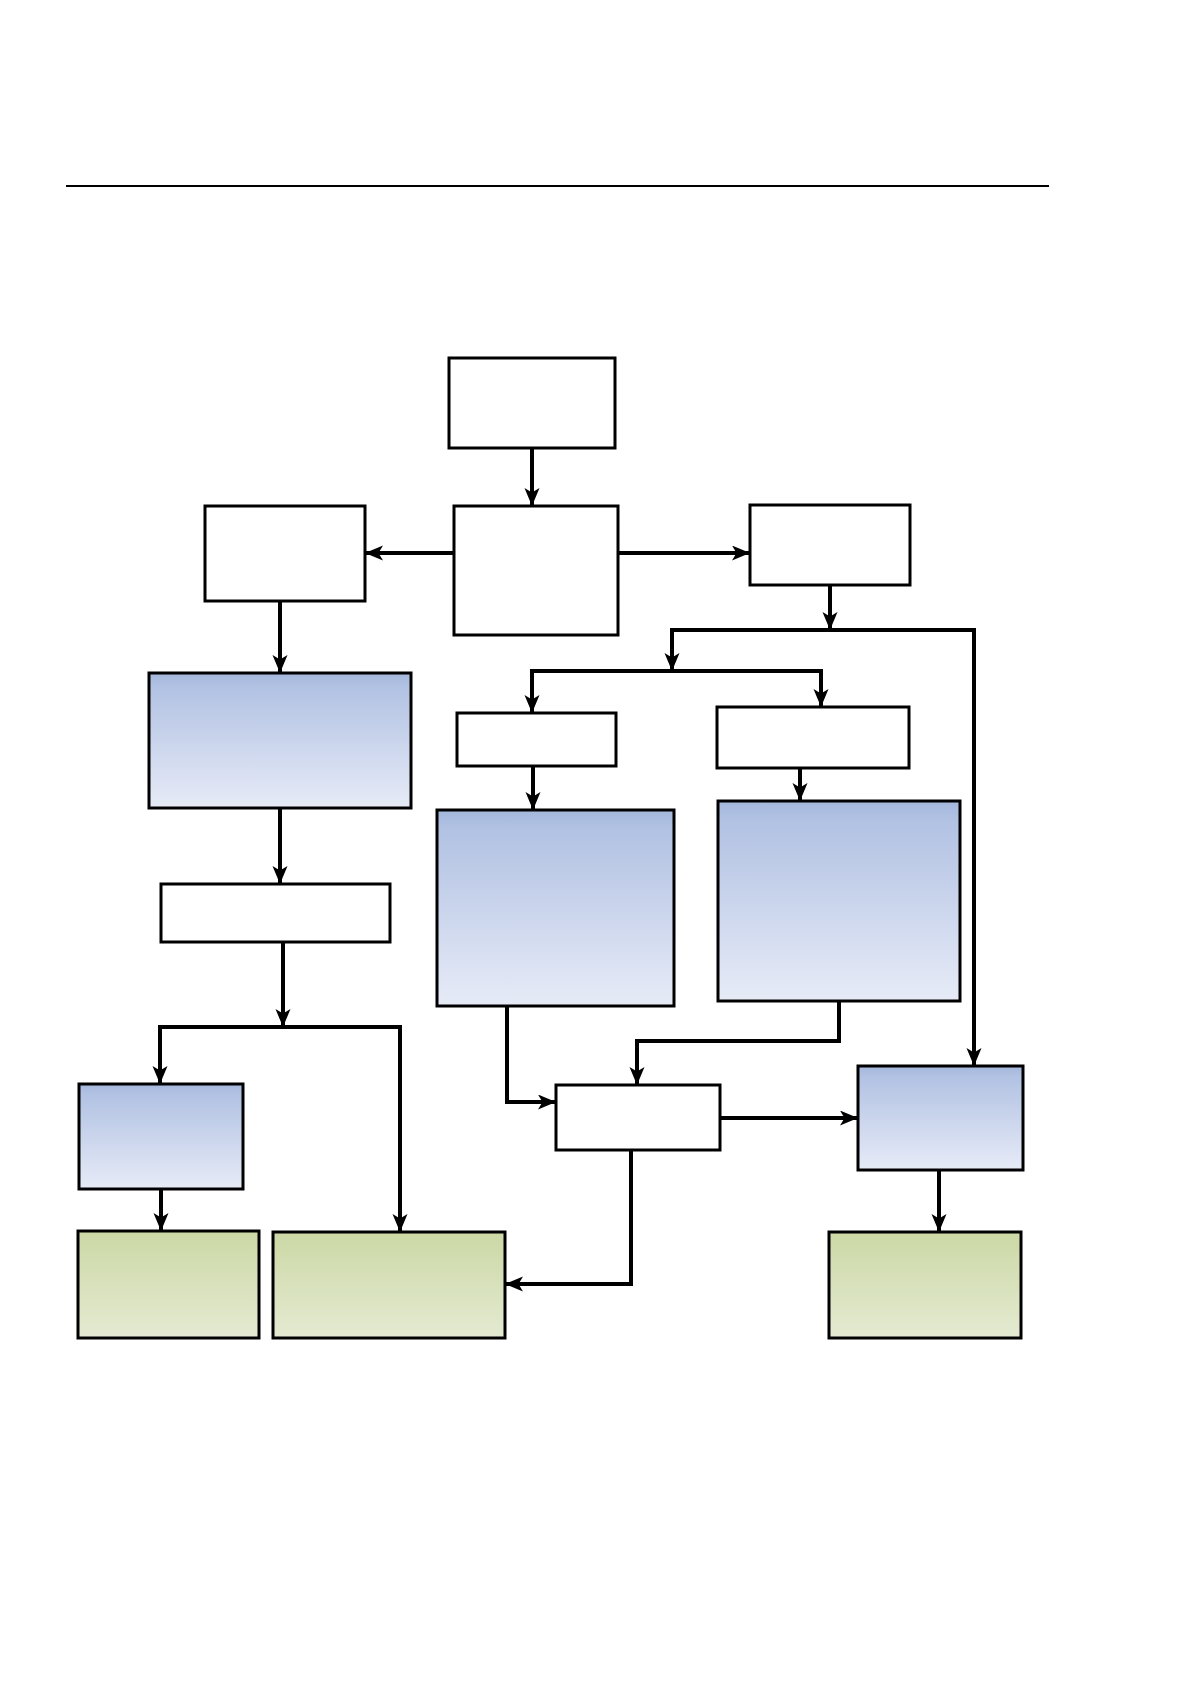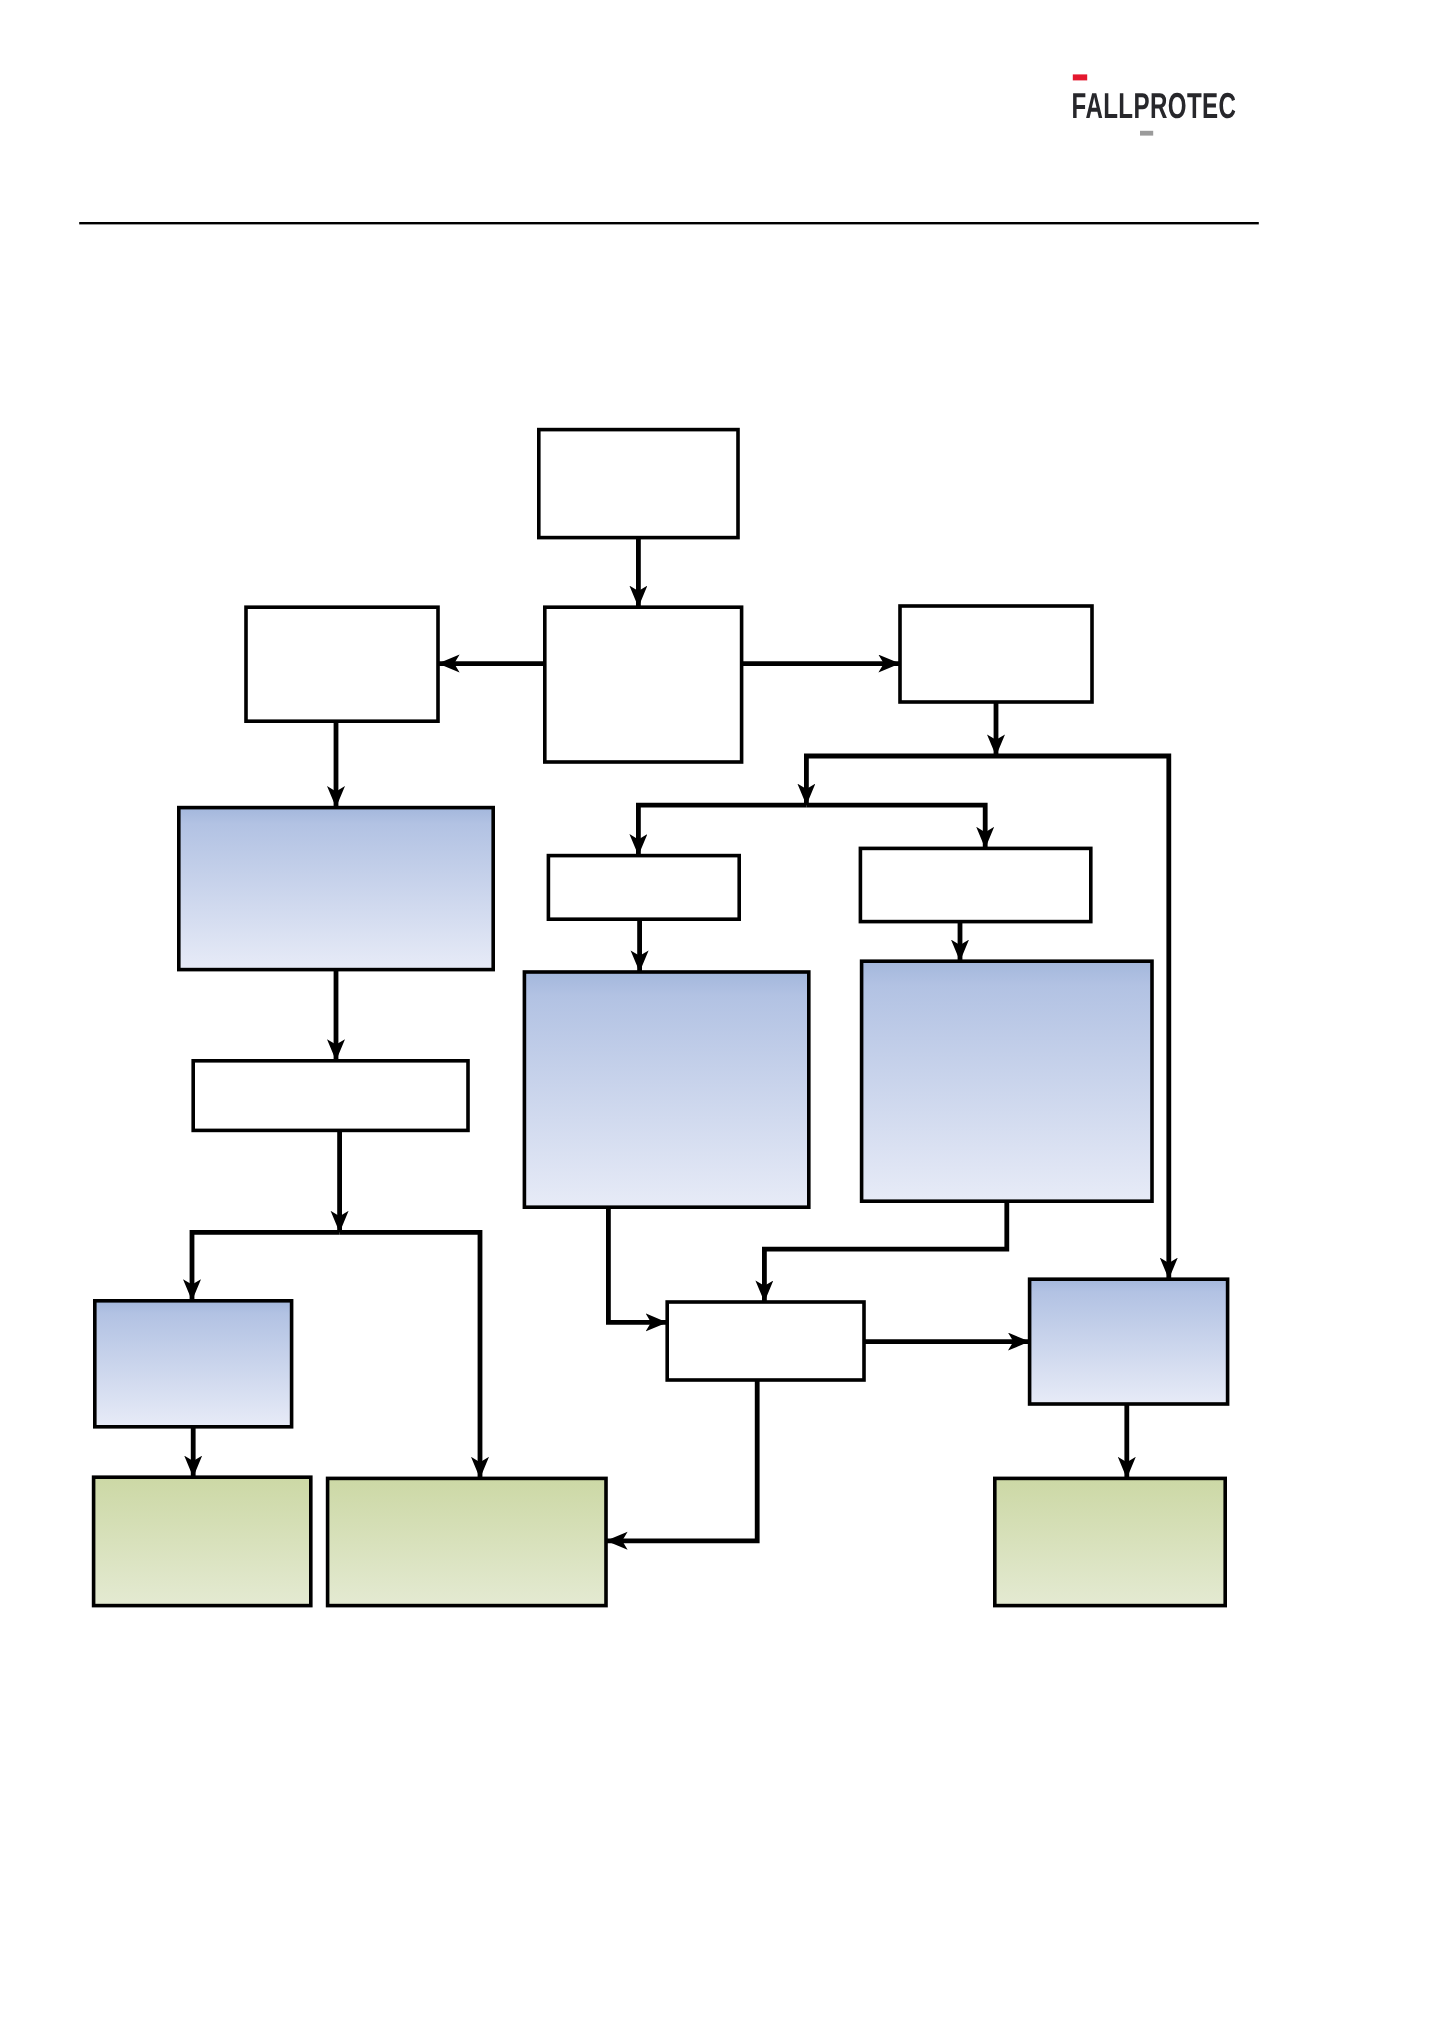--- a/index.html
+++ b/index.html
@@ -20,25 +20,20 @@
   .logo-dash-red   { position:absolute; left:1px;  top:0px;  width:12px; height:5px; }
   .logo-dash-gray  { position:absolute; left:57px; top:47px; width:11px; height:4px; }
   .divider { position:absolute; left:66px; top:185px; width:983px; height:2px; }
   .flowchart-svg { position:absolute; left:0; top:0; }
 </style>
 </head>
 <body>
 
 <div class="page">
 
-  <div class="logo">
-    <div class="logo-dash-red" style="background: rgb(228, 23, 46);"></div>
-    <div class="logo-wordmark" style="color: rgb(39, 39, 43);">FALLPROTEC</div>
-    <div class="logo-dash-gray" style="background: rgb(155, 155, 155);"></div>
-  </div>
 
   <div class="divider" style="background: rgb(0, 0, 0);"></div>
 
   <svg class="flowchart-svg" width="1191" height="1684" viewBox="0 0 1191 1684" xmlns="http://www.w3.org/2000/svg">
       <defs>
         <linearGradient id="grad-blue" x1="0" y1="0" x2="0" y2="1">
           <stop offset="0%" stop-color="#a3b7dc"></stop>
           <stop offset="10%" stop-color="#b2c2e3"></stop>
           <stop offset="100%" stop-color="#e7ebf7"></stop>
         </linearGradient>

